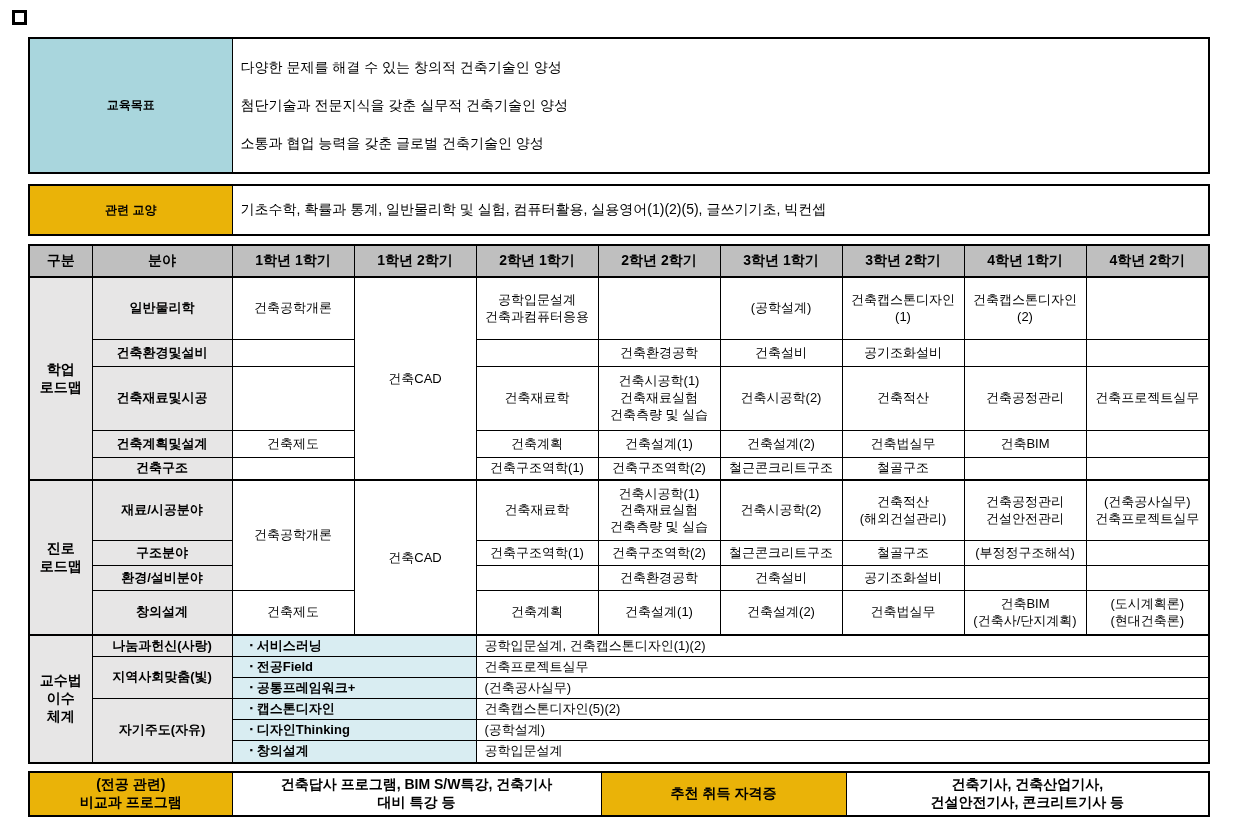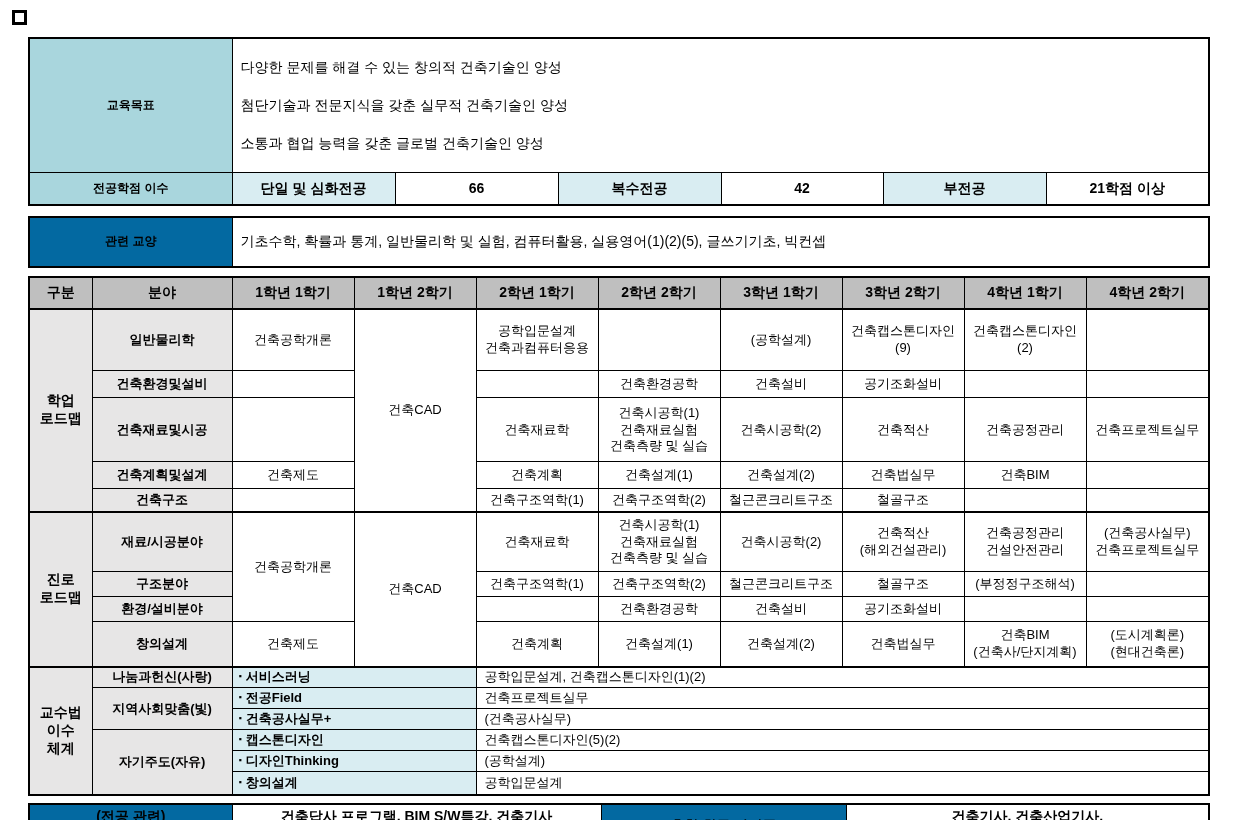--- a/index.html
+++ b/index.html
@@ -7,34 +7,34 @@
   .page{padding-top:8px;}
   .title{display:flex;align-items:center;margin:2px 0 12px 12px;font-size:18px;font-weight:bold;letter-spacing:-0.5px;}
   .sq{width:9px;height:9px;border:3px solid #000;display:inline-block;margin-right:9px;}
   table{border-collapse:collapse;table-layout:fixed;margin-left:28px;width:1180px;}
   .blk{border:2px solid #000;}
   td,th{border:1px solid #000;text-align:center;vertical-align:middle;padding:1px 2px;
         font-size:13px;line-height:1.28;white-space:pre-line;word-break:keep-all;overflow:hidden;}
   .b{font-weight:bold;}
   .teal{background:#a9d6dd;}
   .lblue{background:#d9edf2;}
-  .green{background:#0369a1;}
+  .green{background:#eab308;}
   .hgray{background:#bfbfbf;}
   .cgray{background:#e7e6e6;}
   .left{text-align:left;padding-left:8px;}
   .f14{font-size:14px;}
   .f15{font-size:12px;}
   .bt2 td, .bt2 th{border-top:2px solid #000;}
   .bb2 td, .bb2 th{border-bottom:2px solid #000;margin-top:32px;}
   .gap10{margin-bottom:10px;}
   .gap8{margin-bottom:8px;}
   .gap6{margin-bottom:7px;}
   .goals div{margin:1px 0;}
   .blt{font-size:9px;vertical-align:2px;margin-right:4px;}
-  .mth{text-align:left;padding-left:6px;}
+  .mth{text-align:left;padding-left:17px;}
 </style>
 </head>
 <body>
 
 <div class="page">
 
   <div class="title">
     <span class="sq"></span>
   </div>
 
@@ -49,29 +49,20 @@
         <col style="width:163px">
     </colgroup>
     <tbody>
         <tr style="height:66px">
       <td class="teal b f15">교육목표</td>
       <td colspan="6" class="left f14 goals">
         <div>다양한 문제를 해결 수 있는 창의적 건축기술인 양성</div>
         <div>첨단기술과 전문지식을 갖춘 실무적 건축기술인 양성</div>
         <div>소통과 협업 능력을 갖춘 글로벌 건축기술인 양성</div>
       </td>
-    </tr>
-    <tr style="height:32px">
-      <td class="teal b f15">전공학점 이수</td>
-      <td class="lblue b f14">단일 및 심화전공</td>
-      <td class="b f14">66</td>
-      <td class="lblue b f14">복수전공</td>
-      <td class="b f14">42</td>
-      <td class="lblue b f14">부전공</td>
-      <td class="b f14">21학점 이상</td>
     </tr>
   </tbody>
     </table>
 
   <table class="blk gap8">
     <colgroup>
         <col style="width:203px">
         <col style="width:977px">
       </colgroup>
     <tbody>
@@ -112,21 +103,21 @@
     <tr style="height:62px">
       <td class="cgray b f14" rowspan="5">학업
 로드맵</td>
       <td class="cgray b">일반물리학</td>
       <td>건축공학개론</td>
       <td rowspan="5">건축CAD</td>
       <td>공학입문설계
 건축과컴퓨터응용</td>
       <td></td>
       <td>(공학설계)</td>
-      <td>건축캡스톤디자인(9)</td>
+      <td>건축캡스톤디자인(1)</td>
       <td>건축캡스톤디자인(2)</td>
       <td></td>
     </tr>
     <tr style="height:27px">
       <td class="cgray b">건축환경및설비</td>
       <td></td>
       <td></td>
       <td>건축환경공학</td>
       <td>건축설비</td>
       <td>공기조화설비</td>
@@ -222,21 +213,21 @@
       <td class="cgray b">나눔과헌신(사랑)</td>
       <td colspan="2" class="lblue b mth"><span class="blt">▪</span><span>서비스러닝</span></td>
       <td colspan="6" class="left">공학입문설계, 건축캡스톤디자인(1)(2)</td>
     </tr>
     <tr style="height:21px">
       <td class="cgray b" rowspan="2">지역사회맞춤(빛)</td>
       <td colspan="2" class="lblue b mth"><span class="blt">▪</span><span>전공Field</span></td>
       <td colspan="6" class="left">건축프로젝트실무</td>
     </tr>
     <tr style="height:21px">
-      <td colspan="2" class="lblue b mth"><span class="blt">▪</span><span>건축공사실무+</span></td>
+      <td colspan="2" class="lblue b mth"><span class="blt">▪</span><span>공통프레임워크+</span></td>
       <td colspan="6" class="left">(건축공사실무)</td>
     </tr>
     <tr style="height:21px">
       <td class="cgray b" rowspan="3">자기주도(자유)</td>
       <td colspan="2" class="lblue b mth"><span class="blt">▪</span><span>캡스톤디자인</span></td>
       <td colspan="6" class="left">건축캡스톤디자인(5)(2)</td>
     </tr>
     <tr style="height:21px">
       <td colspan="2" class="lblue b mth"><span class="blt">▪</span><span>디자인Thinking</span></td>
       <td colspan="6" class="left">(공학설계)</td>

